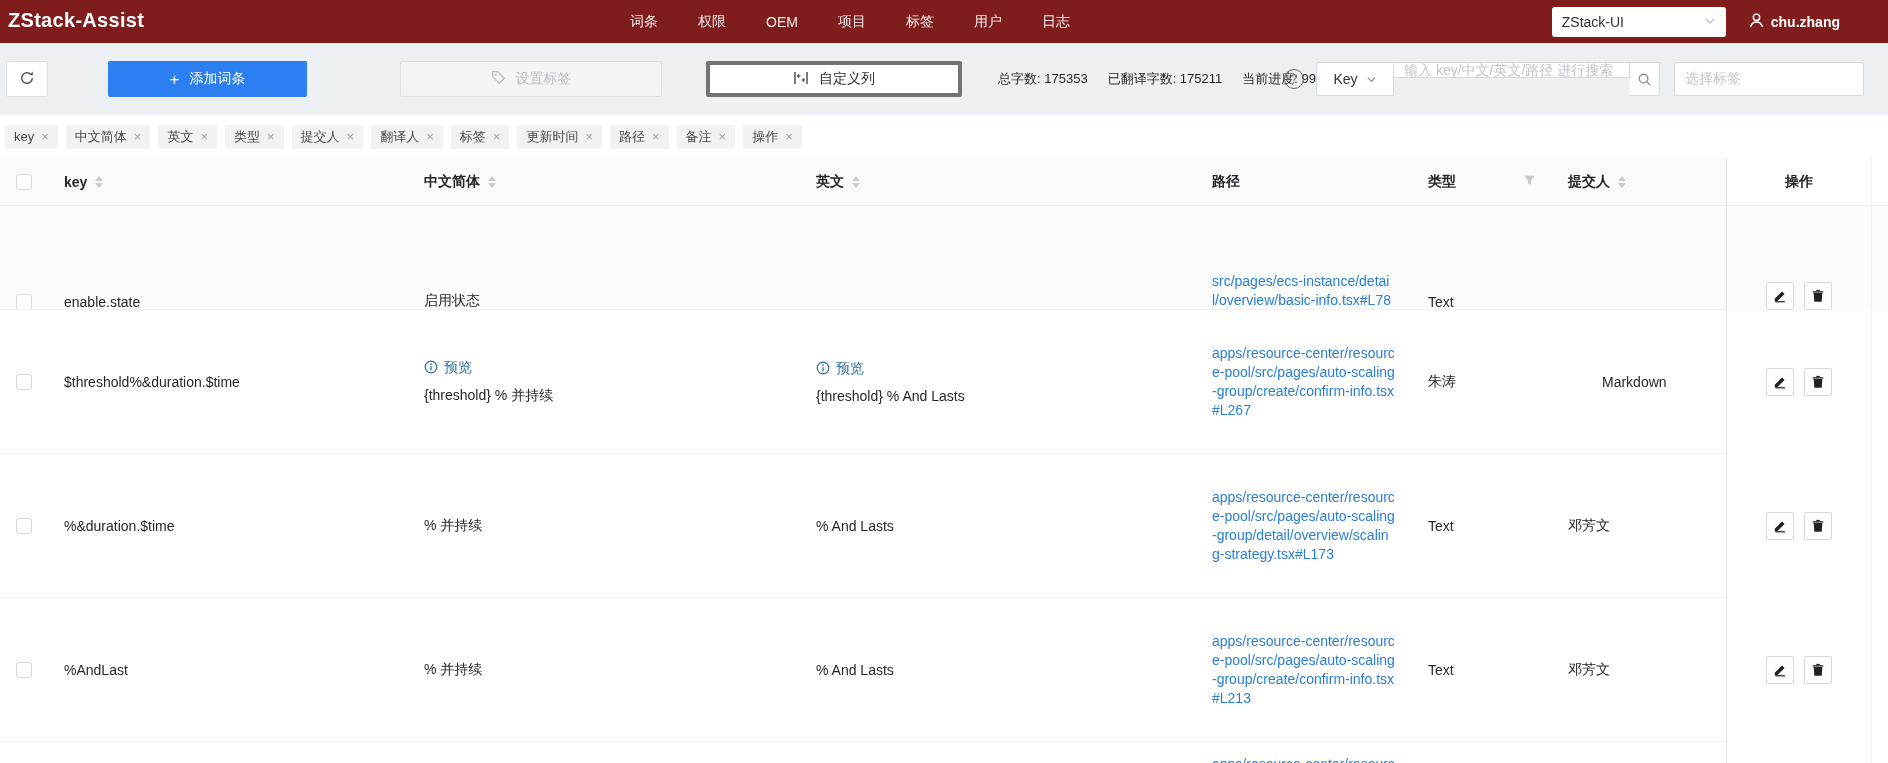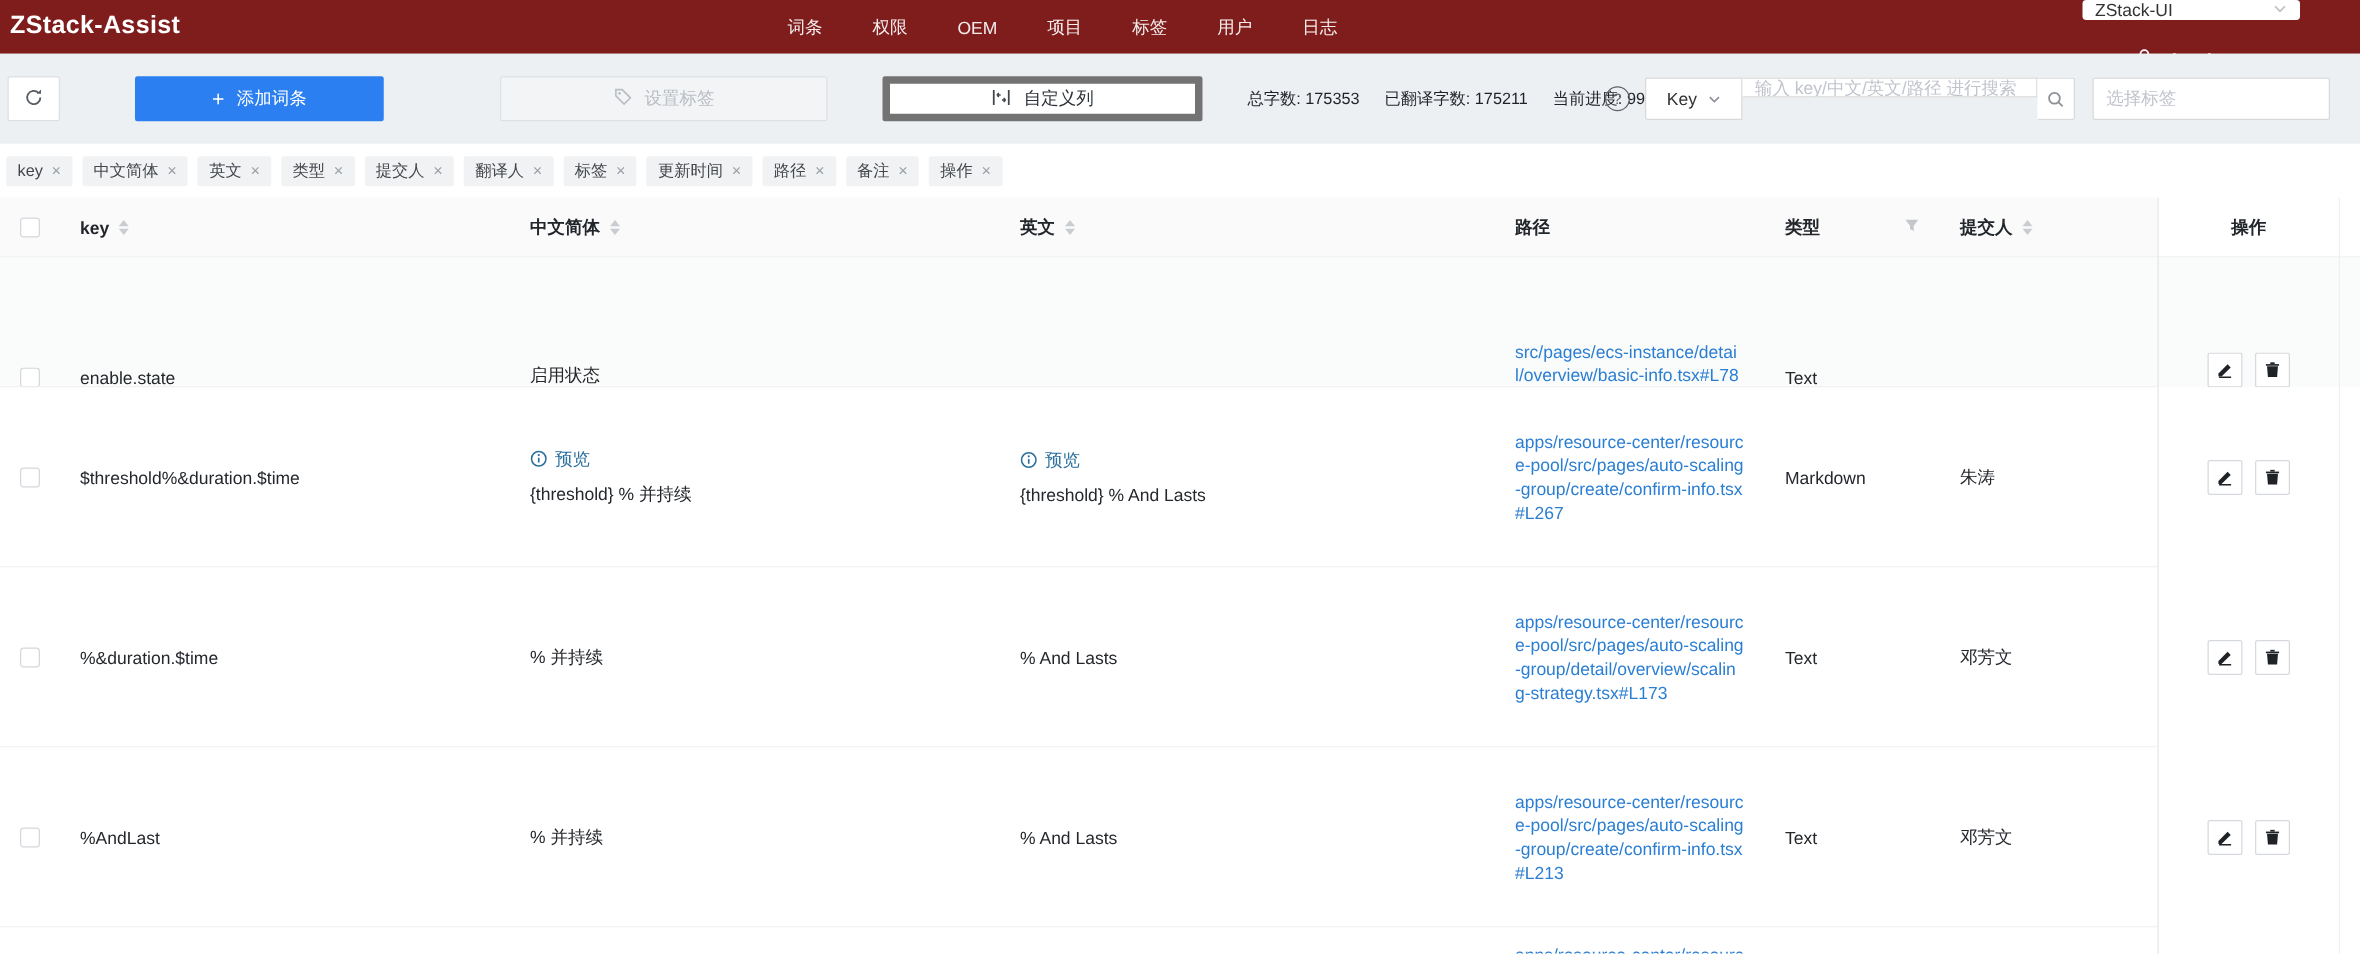--- a/index.html
+++ b/index.html
@@ -4,32 +4,32 @@
 <style>
   * { margin:0; padding:0; box-sizing:border-box; }
   html,body { width:1888px; height:763px; overflow:hidden; background:#fff;
     font-family:"Liberation Sans","DejaVu Sans",sans-serif; }
 
   
   .navbar { height:43px; background:#7f1d1d; position:relative; display:flex; align-items:center; }
   .logo { position:absolute; left:8px; top:9px; color:#fff; font-size:20px; font-weight:700; letter-spacing:.3px; }
   .nav-menu { position:absolute; left:630px; top:0; height:43px; display:flex; align-items:center; gap:40px; }
   .nav-item { color:rgba(255,255,255,.92); font-size:14px; cursor:pointer; white-space:nowrap; }
-  .nav-right { position:absolute; right:48px; top:0; height:43px; display:flex; align-items:center; gap:22px;flex-direction:column; }
+  .nav-right { position:absolute; right:48px; top:0; height:43px; display:flex; align-items:center; gap:22px; }
   .project-select { width:174px; height:30px; background:#fff; border-radius:3px; display:flex; align-items:center; justify-content:space-between; padding:0 10px; font-size:14px; color:#333; cursor:pointer; }
   .user { display:flex; align-items:center; gap:6px; color:#fff; font-size:14px; font-weight:600;justify-content:space-between; }
 
   
   .toolbar { height:72px; background:#edf0f3; position:relative; }
   .tb { position:absolute; top:18px; height:36px; display:flex; align-items:center; justify-content:center; border-radius:2px; font-size:14px; cursor:pointer; }
   .btn-refresh { left:6px; width:42px; background:#fff; border:1px solid #dcdfe3; }
   .btn-add { left:108px; width:199px; background:#2b7ff0; color:#fff; gap:10px; }
   .btn-add .plus { font-size:17px; font-weight:400; line-height:1; }
   .btn-settag { left:400px; width:262px; background:#f3f4f6; border:1px solid #dde0e4; color:#b9bdc4; gap:10px; cursor:not-allowed; }
-  .btn-customcol { left:706px; width:256px; background:#fff; border:6px solid #737373; color:#2b2f36; gap:10px; }
+  .btn-customcol { left:706px; width:256px; background:#fff; border:4px solid #737373; color:#2b2f36; gap:10px; }
   .stats { position:absolute; left:998px; top:0; height:72px; display:flex; align-items:center; gap:20px; font-size:13px; color:#1f2329; white-space:nowrap; }
   .help-wrap { position:absolute; left:1284px; top:26px; width:20px; height:20px; border:1.5px solid #5f6368; border-radius:50%; display:flex; align-items:center; justify-content:center; font-size:12px; color:#5f6368; cursor:pointer; }
   .search-group { position:absolute; left:1316px; top:19px; height:34px; display:flex; }
   .key-select { width:78px; height:34px; background:#fff; border:1px solid #d9d9d9; border-radius:2px 0 0 2px; display:flex; align-items:center; justify-content:center; gap:8px; font-size:14px; color:#333; cursor:pointer; }
   .search-input { width:236px; height:16px; border:1px solid #d9d9d9; border-left:none; padding:0 10px; font-size:14px; color:#333; outline:none; background:#fff; }
   .search-input::placeholder { color:#c0c4cc; }
   .search-btn { width:30px; height:34px; background:#fff; border:1px solid #d9d9d9; border-left:none; border-radius:0 2px 2px 0; display:flex; align-items:center; justify-content:center; cursor:pointer; }
   .tag-select { position:absolute; left:1674px; top:19px; width:190px; height:34px; background:#fff; border:1px solid #d9d9d9; border-radius:2px; display:flex; align-items:center; padding:0 10px; font-size:14px; color:#c0c4cc; cursor:pointer; }
 
   
@@ -320,22 +320,22 @@
                   <circle cx="8" cy="4.6" r="1" fill="#2a6f9e"></circle>
                 </svg></span>
               <span>预览</span>
             </span>
             <span>{threshold} % And Lasts</span>
           </div>
         </div>
         <div class="cell c-path">
           <a class="path-link">apps/resource-center/resource-pool/src/pages/auto-scaling-group/create/confirm-info.tsx#L267</a>
         </div>
+        <div class="cell c-sub">朱涛</div>
         <div class="cell c-type">Markdown</div>
-        <div class="cell c-sub">朱涛</div>
         <div class="cell c-act">
           <div class="act-btn">
             <svg width="14" height="14" viewBox="0 0 16 16">
               <path d="M2 11.2 10.4 2.8l2.8 2.8L4.8 14H2z" fill="#1f2328"></path>
               <path d="M2.6 14.6h11" stroke="#1f2328" stroke-width="1.4"></path>
             </svg>
           </div>
           <div class="act-btn">
             <svg width="14" height="14" viewBox="0 0 16 16">
               <path d="M3 4.5h10l-.8 10H3.8z" fill="#1f2328"></path>

